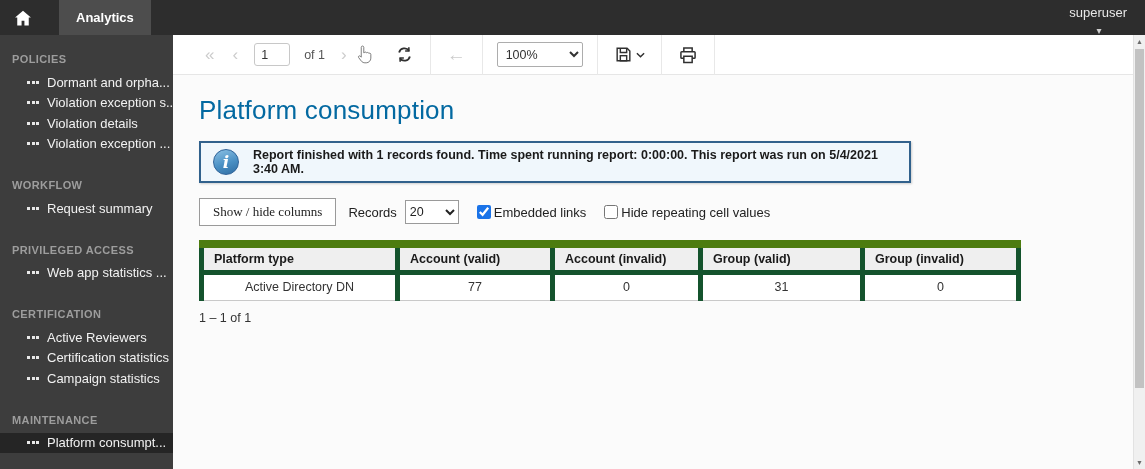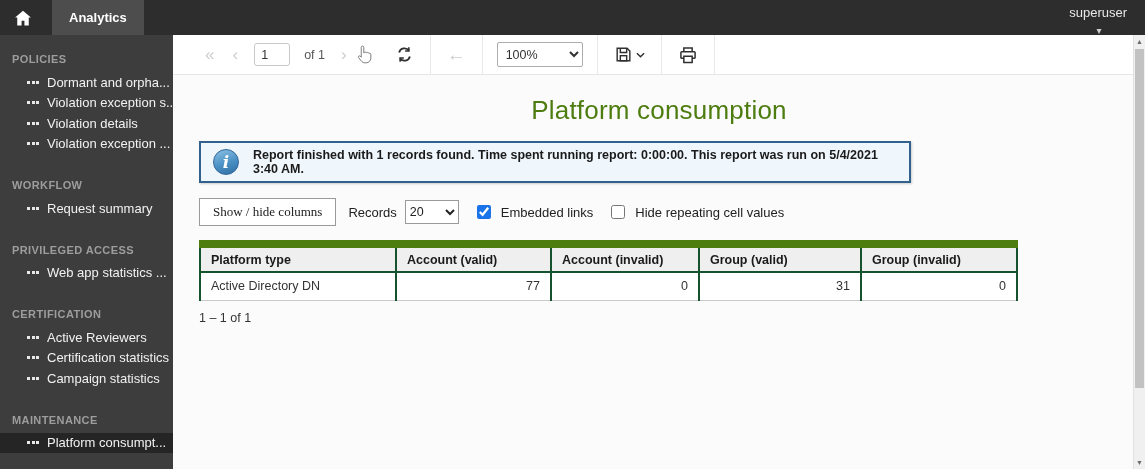--- a/index.html
+++ b/index.html
@@ -6,21 +6,21 @@
   html,body { width:1145px; height:469px; }
   body {
     font-family:"Liberation Sans", sans-serif;
     background:#fff; position:relative; overflow:hidden;
     -webkit-font-smoothing:antialiased;
   }
   
   .topbar { height:35px; background:#2d2d2d; display:flex; align-items:stretch; }
   .home-btn { width:46px; display:flex; align-items:center; justify-content:center; cursor:pointer; }
   .app-tab { background:#4d4d4d; color:#fff; font-weight:bold; font-size:13px;
-             display:flex; align-items:center; padding:0 17px; margin-left:6px; cursor:pointer; }
+             display:flex; align-items:center; padding:0 17px; margin-left:13px; cursor:pointer; }
   .topbar-spacer { flex:1; }
   .user-menu { display:flex; align-items:center; gap:5px; color:#e8e8e8; font-size:13px;
                padding:0 18px; cursor:pointer;flex-direction:column; }
   .user-caret { font-size:10px; color:#cfcfcf; margin-left:2px; }
   
   .shell { display:flex; height:434px; }
   
   .sidebar { width:173px; background:#3d3d3d; overflow:hidden; padding-top:10px; flex:none; }
   .side-section { margin-bottom:17px; }
   .side-header { color:#9d9d9d; font-size:11px; font-weight:bold; letter-spacing:.4px;
@@ -40,41 +40,41 @@
             display:flex; align-items:center; line-height:1; padding:2px; }
   .tb-btn.disabled { color:#cccccc; cursor:default; }
   .page-input { width:36px; height:23px; border:1px solid #c8c8c8; border-radius:3px;
                 font-size:12.5px; padding:0 6px; color:#333; font-family:inherit; }
   .of-label { font-size:12.5px; color:#555; }
   .zoom-select { width:86px; height:25px; border:1px solid #adadad; border-radius:2px;
                  font-size:12.5px; color:#333; font-family:inherit; background:#fff; padding:0 4px; }
   .save-chevron { margin-left:3px; }
   
   .content { padding:20px 26px 0 26px; }
-  .page-title { color:#4d7c0f; font-size:26px; font-weight:400; letter-spacing:.2px;text-align:center; }
+  .page-title { color:#0369a1; font-size:26px; font-weight:400; letter-spacing:.2px; }
   .info-banner { margin-top:15px; width:712px; height:42px; background:#f0f7fc;
                  border:2px solid #31618c; box-shadow:1px 1px 2px rgba(0,0,0,.18);
                  display:flex; align-items:center; gap:14px; padding:0 12px; }
   .info-icon { width:26px; height:26px; border-radius:50%; flex:none;
                background:linear-gradient(160deg,#8cc1e4 0%,#4a90c4 55%,#2f6da3 100%);
                border:1px solid #2f6399; color:#fff; display:flex; align-items:center; justify-content:center;
                font-family:"DejaVu Serif", serif; font-style:italic; font-weight:bold; font-size:17px; }
   .info-text { font-size:12.5px; font-weight:bold; color:#1a1a1a; }
   .controls { margin-top:15px; display:flex; align-items:center; gap:12px; font-size:13px; color:#222; }
   .showhide-btn { background:#fff; border:1px solid #9a9a9a; font-size:13px; color:#222;
                   padding:5px 13px; cursor:pointer; font-family:Liberation Serif, serif; }
   .records-select { width:54px; height:24px; border:1px solid #9a9a9a; font-size:12.5px;
                     color:#222; font-family:inherit; background:#fff; margin-left:-4px; }
-  .chk-group { display:flex; align-items:center; gap:10px; margin-left:6px; }
+  .chk-group { display:flex; align-items:center; gap:3px; margin-left:6px; }
   .chk-group input { width:14px; height:14px; accent-color:#1a73e8; cursor:pointer; }
   .chk-group label { cursor:pointer; }
   
   table.report { margin-top:14px; border-collapse:collapse; table-layout:fixed; width:817px;
                  font-size:12.5px; background:#fff; }
-  table.report th, table.report td { border:2px solid #14532d; height:28px; padding:0 10px; }
+  table.report th, table.report td { border:5px solid #14532d; height:28px; padding:0 10px;text-align:center; }
   table.report thead tr { background:#efefef; border-top:8px solid #4d7c0f; }
   table.report th { text-align:left; font-weight:bold; color:#1a1a1a; border-top:2px solid #5f5f5f; }
   table.report td { color:#333; border-bottom:1px solid #c9c9c9; }
   td.num { text-align:right; }
   .pagination { margin-top:10px; font-size:12.5px; color:#333; }
   
   .vscroll { position:absolute; top:0; right:0; bottom:0; width:12px; background:#f0f0f0;
              border-left:1px solid #e2e2e2; }
   .vscroll .arrow { height:13px; display:flex; align-items:center; justify-content:center;
                     font-size:7px; color:#6b6b6b; cursor:pointer; }

